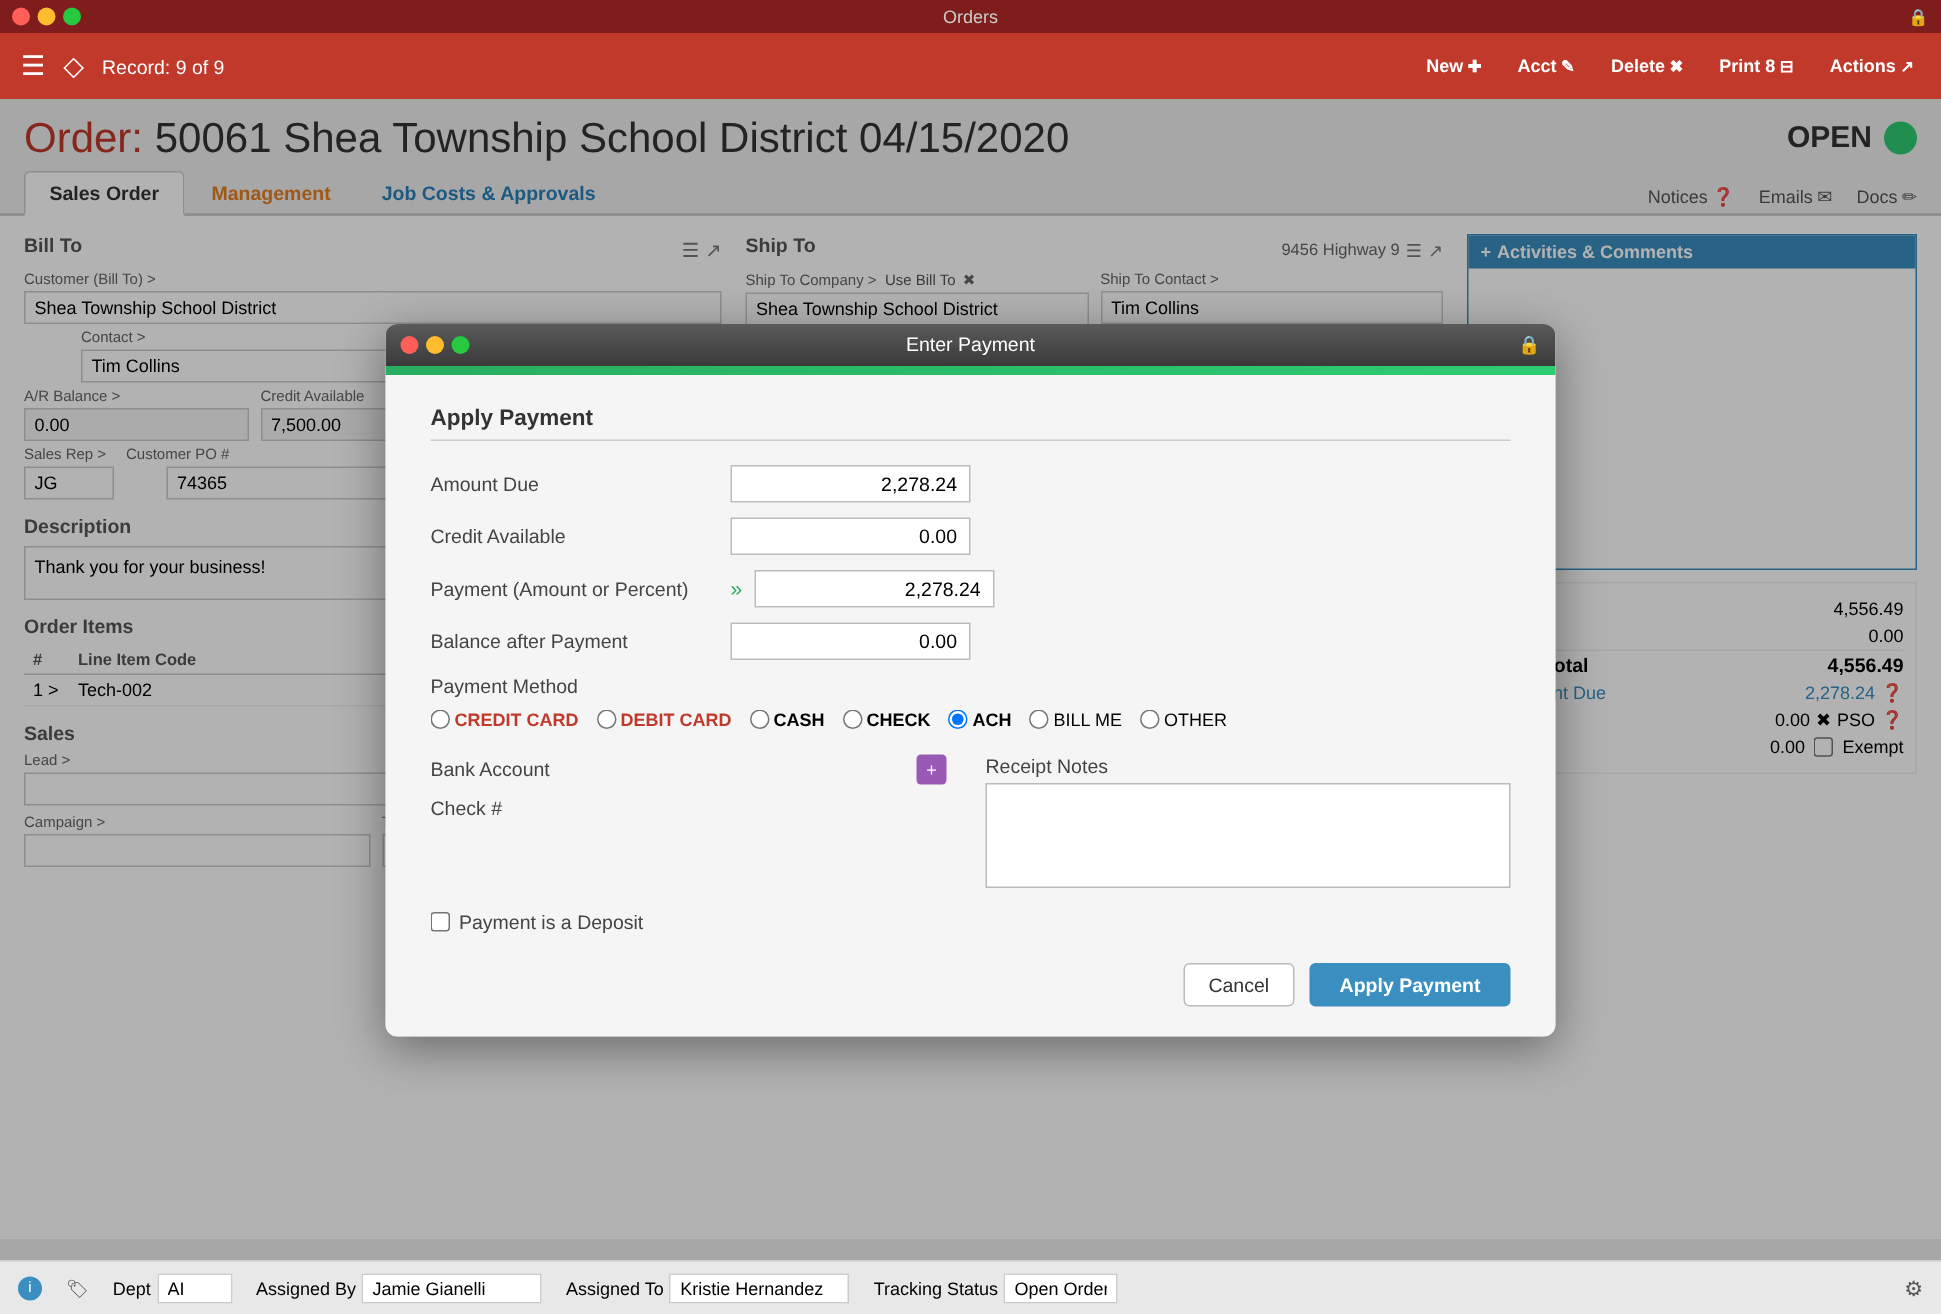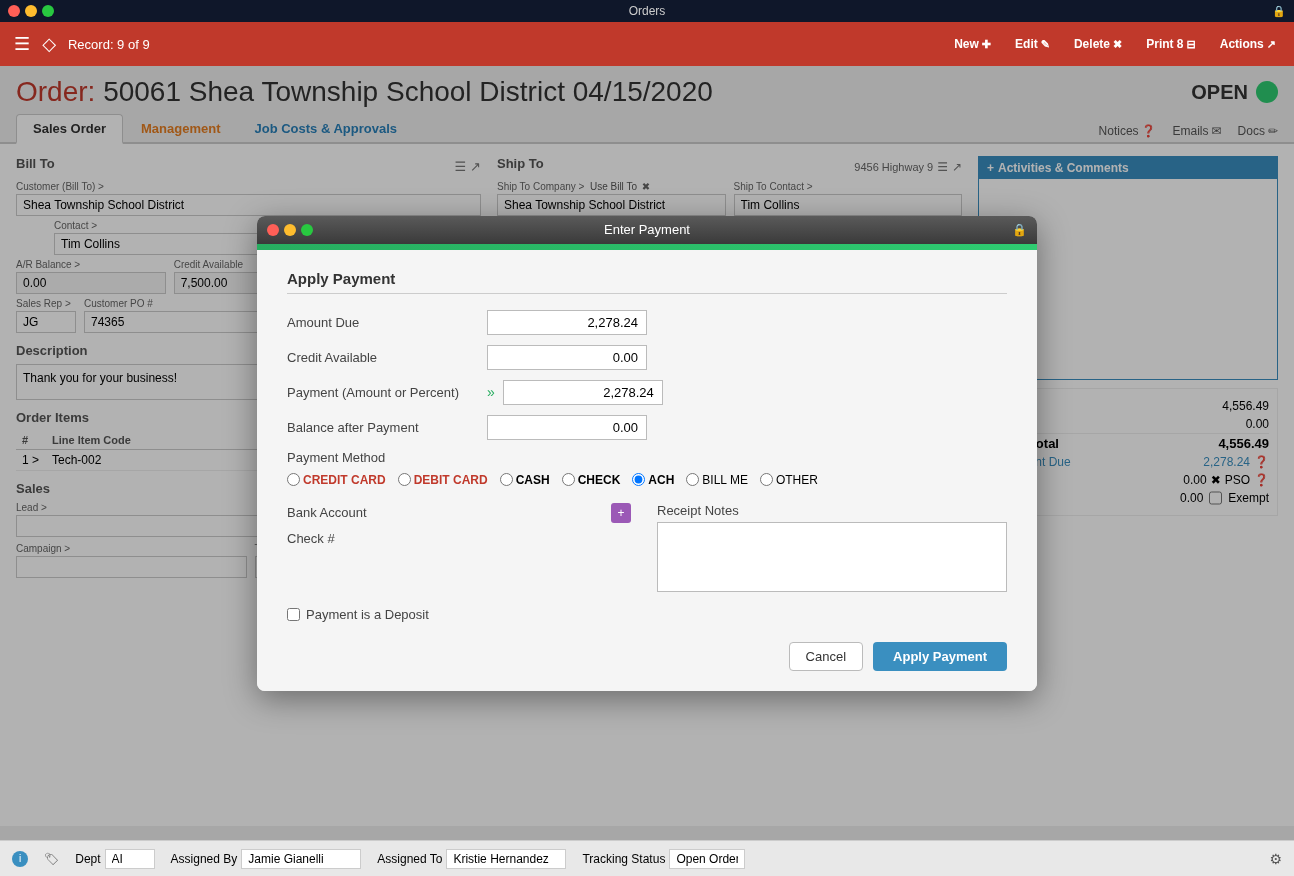--- a/index.html
+++ b/index.html
@@ -1,19 +1,19 @@
 <!DOCTYPE html>
 <html><head>
   <meta charset="utf-8">
   <style>
     * { box-sizing: border-box; margin: 0; padding: 0; }
     body { font-family: -apple-system, BlinkMacSystemFont, 'Segoe UI', Arial, sans-serif; font-size: 12px; background: #e8e8e8; width: 1294px; height: 876px; overflow: hidden; }
 
     
-    .title-bar { background: #0f172a; height: 22px; display: flex; align-items: center; justify-content: center; position: relative; }
+    .title-bar { background: #7f1d1d; height: 22px; display: flex; align-items: center; justify-content: center; position: relative; }
     .title-bar-title { color: #ccc; font-size: 12px; }
     .traffic-lights { position: absolute; left: 8px; display: flex; gap: 5px; }
     .traffic-light { width: 12px; height: 12px; border-radius: 50%; }
     .tl-red { background: #ff5f57; }
     .tl-yellow { background: #febc2e; }
     .tl-green { background: #28c840; }
     .lock-icon { position: absolute; right: 8px; color: #aaa; font-size: 11px; }
 
     
     .toolbar { background: #c0392b; height: 44px; display: flex; align-items: center; padding: 0 10px; gap: 8px; }
@@ -124,21 +124,21 @@
 <div class="toolbar">
   <span class="toolbar-menu-btn">☰</span>
   <span class="toolbar-logo">◇</span>
   <span class="toolbar-record">Record: 9 of 9</span>
   <div class="toolbar-spacer"></div>
   <button class="toolbar-btn">
     <span>New</span>
     <span class="icon">✚</span>
   </button>
   <button class="toolbar-btn">
-    <span>Edit</span>
+    <span>Acct</span>
     <span class="icon">✎</span>
   </button>
   <button class="toolbar-btn">
     <span>Delete</span>
     <span class="icon">✖</span>
   </button>
   <button class="toolbar-btn">
     <span>Print 8</span>
     <span class="icon">⊟</span>
   </button>
@@ -228,21 +228,21 @@
             </div>
           </div>
 
           <div style="display: flex; gap: 8px;">
             <div style="width: 60px;">
               <div style="font-size: 10px; color: #666; margin-bottom: 2px;">Sales Rep &gt;</div>
               <input class="field-value" style="width: 100%;" type="text" value="JG">
             </div>
             <div style="flex: 1;">
               <div style="font-size: 10px; color: #666; margin-bottom: 2px;">Customer PO #</div>
-              <input class="field-value" style="width: 100%;" type="text" value="74365">
+              <input class="field-value" style="width: 100%; margin-left: 27px;" type="text" value="74365">
             </div>
             <div style="flex: 1;">
               <div style="font-size: 10px; color: #666; margin-bottom: 2px;">Billing Terms</div>
               <input class="field-value" style="width: 100%;" type="text" value="Net 30">
             </div>
           </div>
         </div>
 
         <div style="flex: 1;">
           <div class="section-header">

